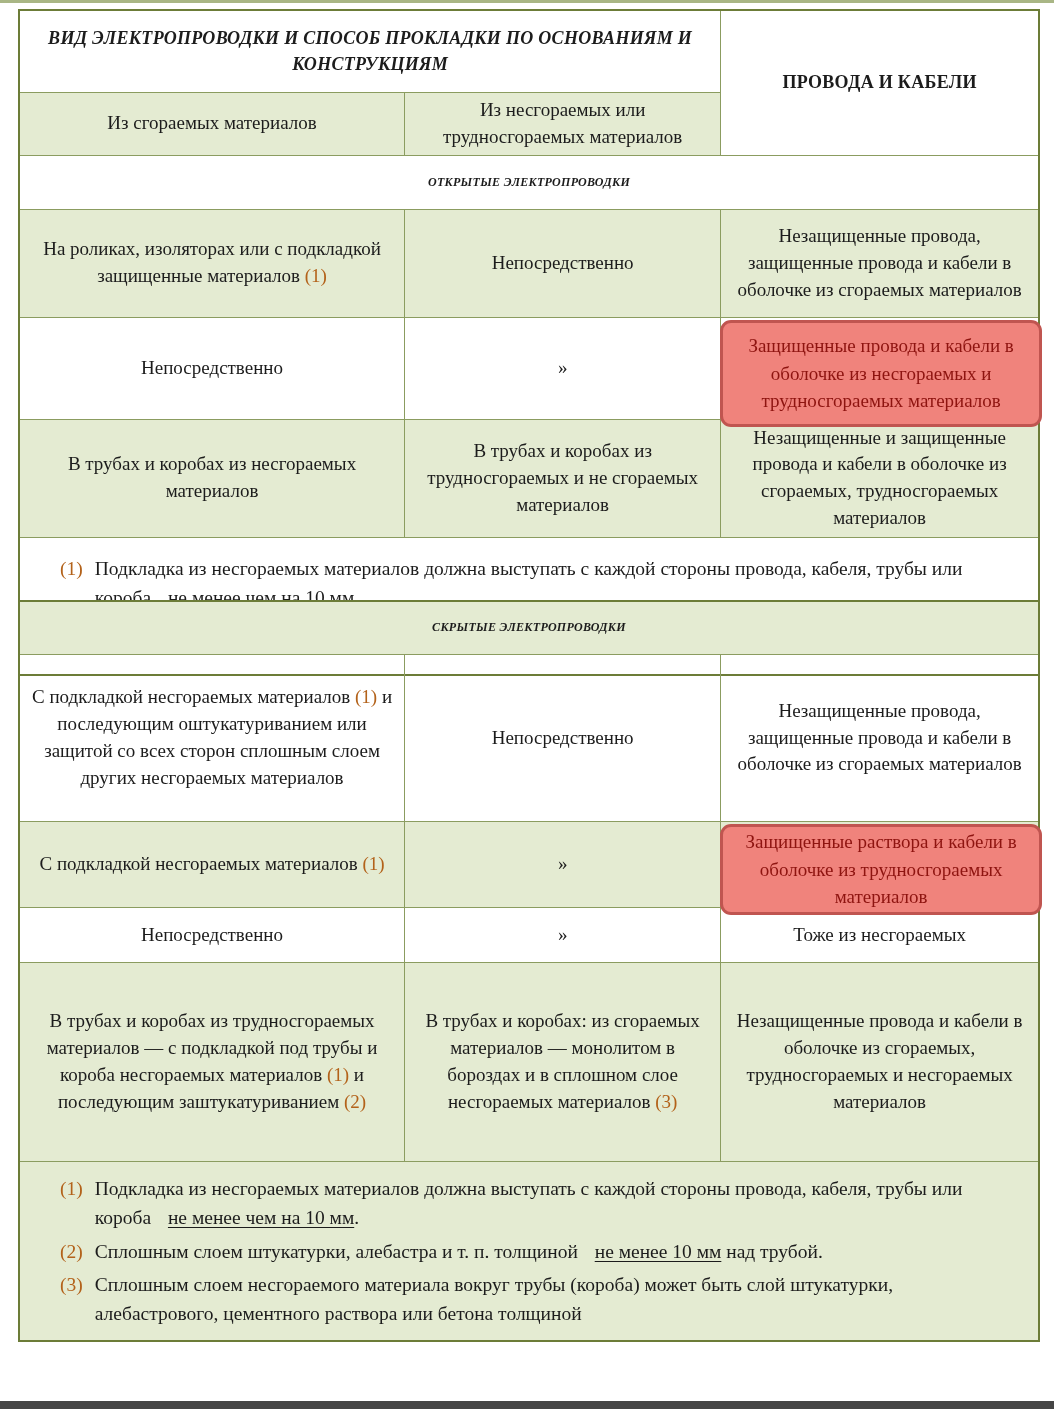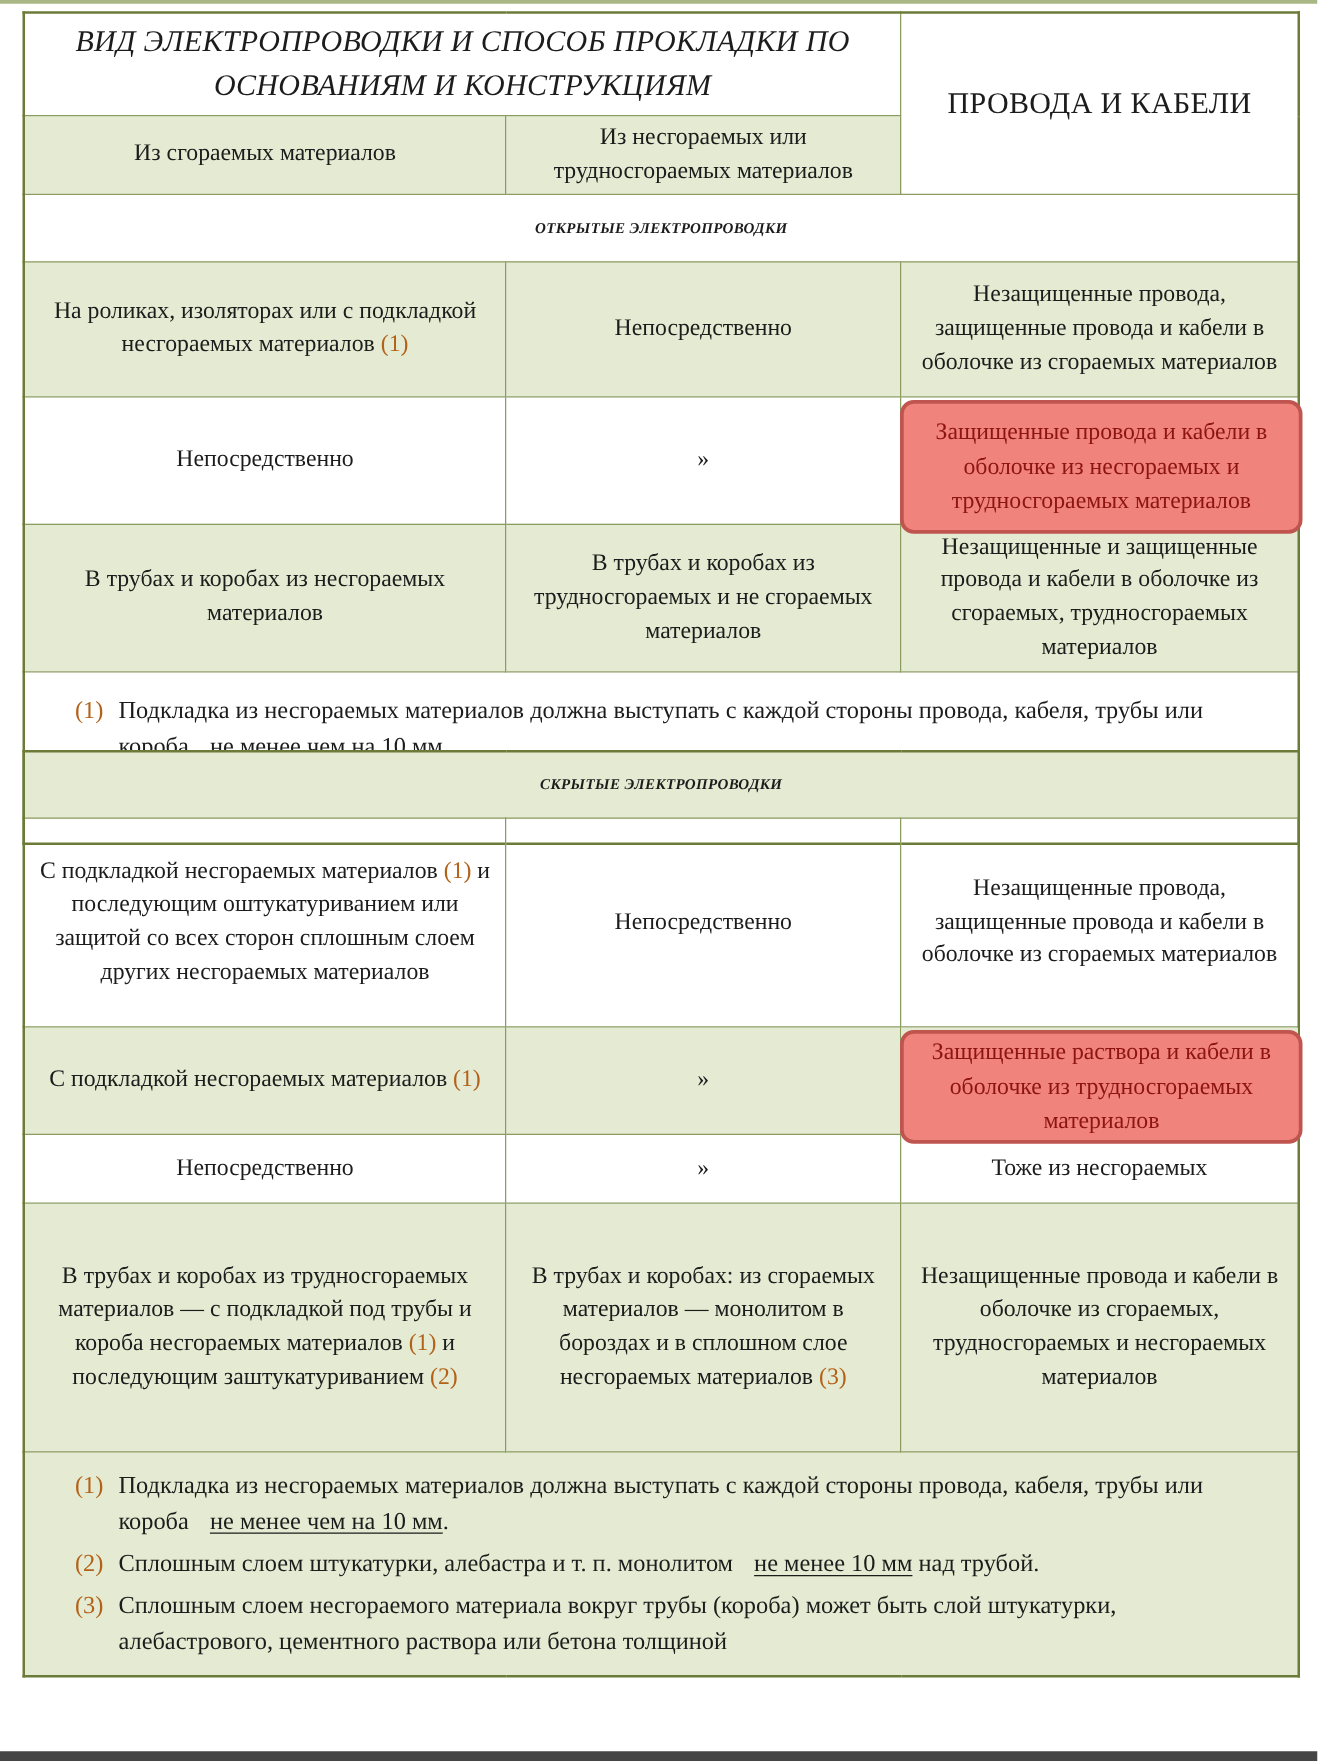--- a/index.html
+++ b/index.html
@@ -21,21 +21,21 @@
   .t1{top:9px;}
   .t2{top:600px;}
 
   td{
     border:1px solid var(--grid,#8b9c60);
     text-align:center;vertical-align:middle;
     padding:4px 12px;font-size:19px;line-height:1.42;
     overflow:visible;
   }
   .green{background:var(--cellgreen,#e4ebd2);}
-  .hdr{font-weight:normal;font-size:24px;letter-spacing:.3px;}
+  .hdr{font-weight:bold;font-size:18px;letter-spacing:.3px;}
   .it{font-style:italic;}
   .sect{font-weight:bold;font-style:italic;font-size:12px;letter-spacing:.3px;}
 
   
   .t1 .rh1 td{height:73px;}
   .t1 .rh2 td{height:48px;}
   .t1 .rh3 td{height:45px;}
   .t1 .rh4 td{height:99px;}
   .t1 .rh5 td{height:93px;}
   .t1 .rh6 td{height:109px;}
@@ -94,21 +94,21 @@
     <tr class="rh2">
       <td class="green">Из сгораемых материалов</td>
       <td class="green">Из несгораемых или трудносгораемых материалов</td>
     </tr>
 
     <tr class="rh3">
       <td colspan="3" class="sect">ОТКРЫТЫЕ ЭЛЕКТРОПРОВОДКИ</td>
     </tr>
 
     <tr class="rh4">
-      <td class="green"><span>На роликах, изоляторах или с подкладкой несгораемых материалов </span><span class="marker">(1)</span></td>
+      <td class="green"><span>На роликах, изоляторах или с подкладкой защищенные материалов </span><span class="marker">(1)</span></td>
       <td class="green"><span>Непосредственно</span></td>
       <td class="green"><span>Незащищенные провода, защищенные провода и кабели в оболочке из сгораемых материалов</span></td>
     </tr>
 
     <tr class="rh5">
       <td><span>Непосредственно</span></td>
       <td><span>»</span></td>
       <td class="relcell">
         <div class="hl">
               <span>Защищенные провода и кабели в оболочке из несгораемых и трудносгораемых материалов</span>
@@ -175,21 +175,21 @@
 
 
     <tr class="rh7">
       <td colspan="3" class="fncell green" style="padding-top:12px;">
         <div class="fn">
           <span class="fn-marker">(1)</span>
           <div class="fn-text"><span>Подкладка из несгораемых материалов должна выступать с каждой стороны провода, кабеля, трубы или короба </span><span class="u">не менее чем на 10 мм</span><span>.</span></div>
         </div>
         <div class="fn">
           <span class="fn-marker">(2)</span>
-          <div class="fn-text"><span>Сплошным слоем штукатурки, алебастра и т. п. монолитом </span><span class="u">не менее 10 мм</span><span> над трубой.</span></div>
+          <div class="fn-text"><span>Сплошным слоем штукатурки, алебастра и т. п. толщиной </span><span class="u">не менее 10 мм</span><span> над трубой.</span></div>
         </div>
         <div class="fn">
           <span class="fn-marker">(3)</span>
           <div class="fn-text"><span>Сплошным слоем несгораемого материала вокруг трубы (короба) может быть слой штукатурки, алебастрового, цементного раствора или бетона толщиной </span></div>
         </div>
       </td>
     </tr>
   </tbody>
     </table>
 

